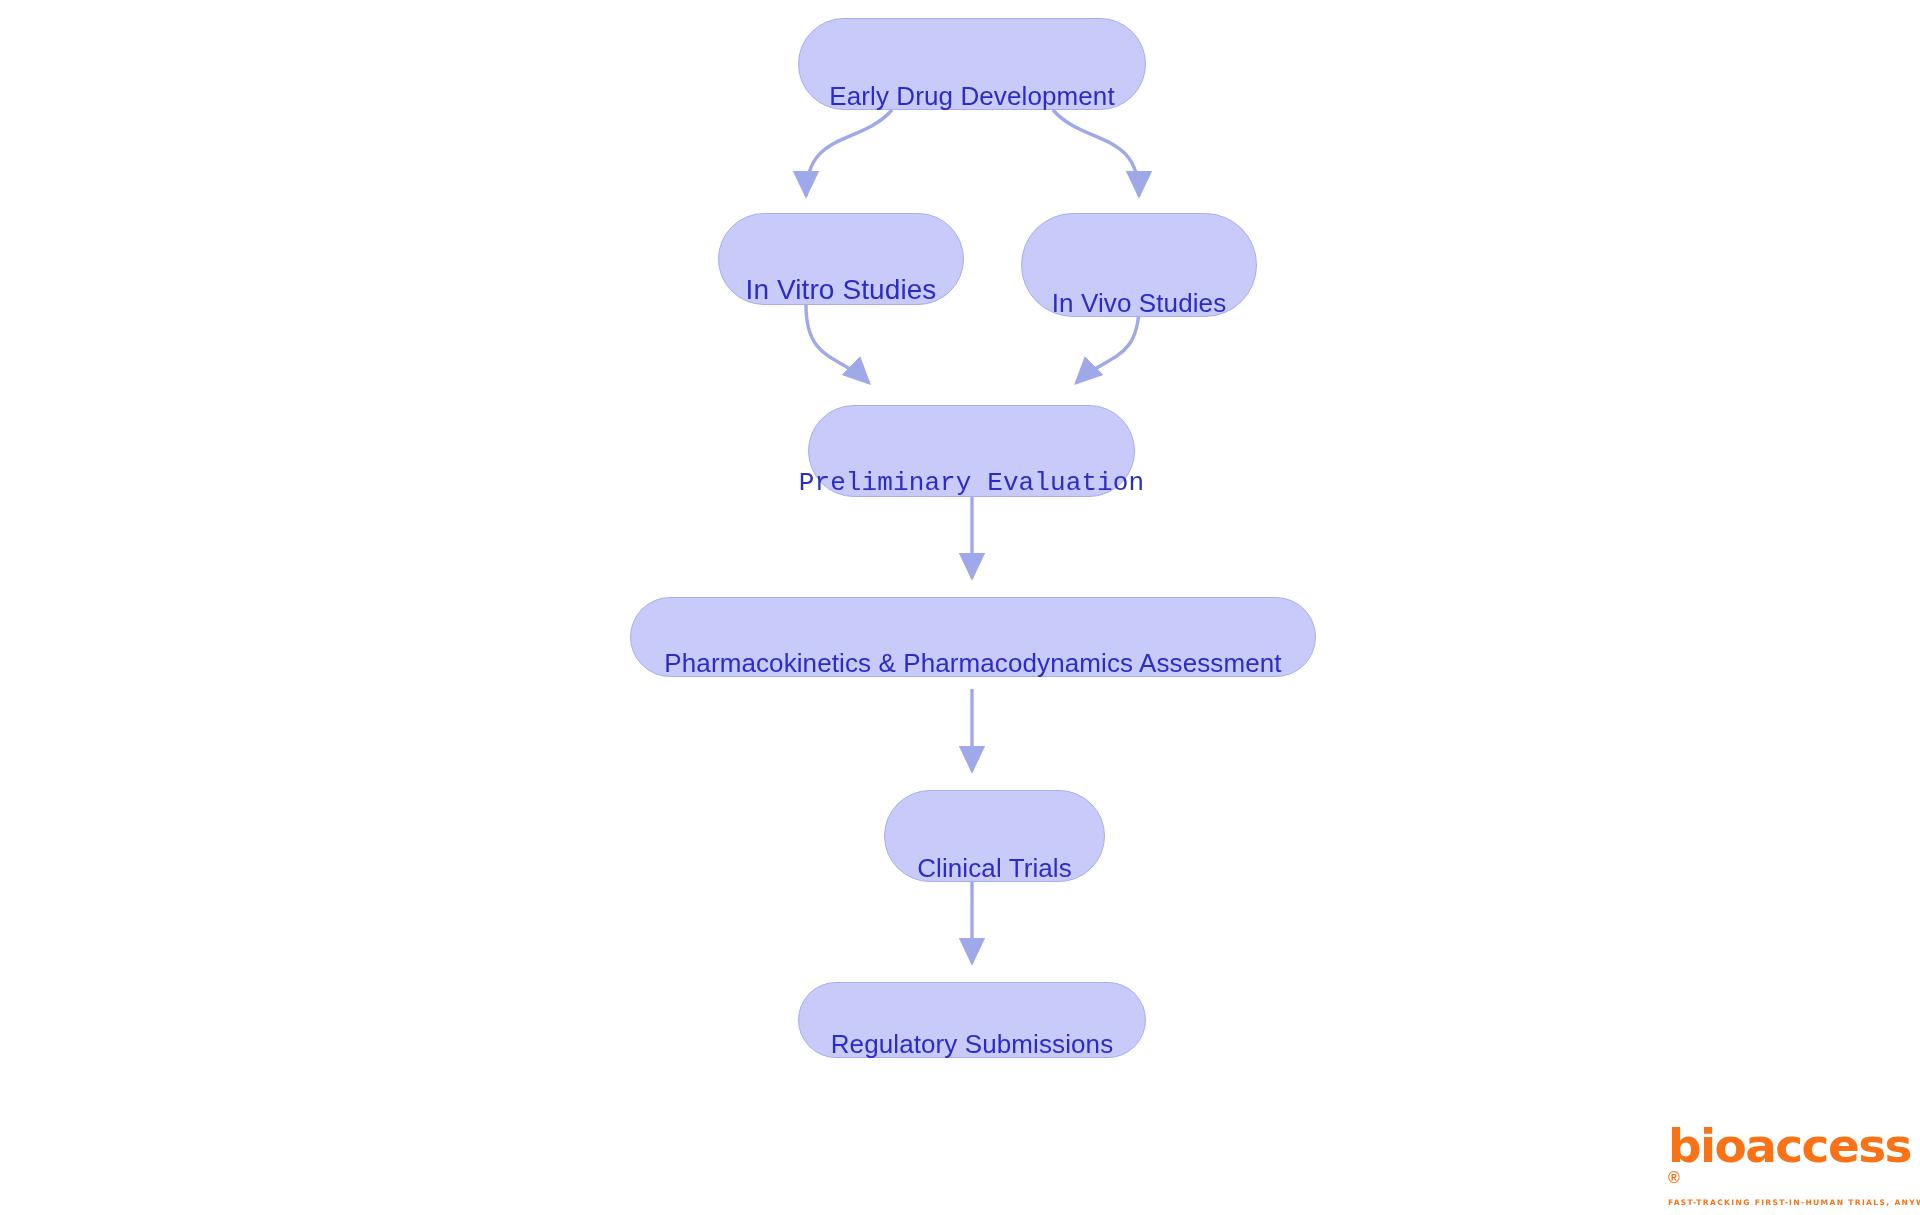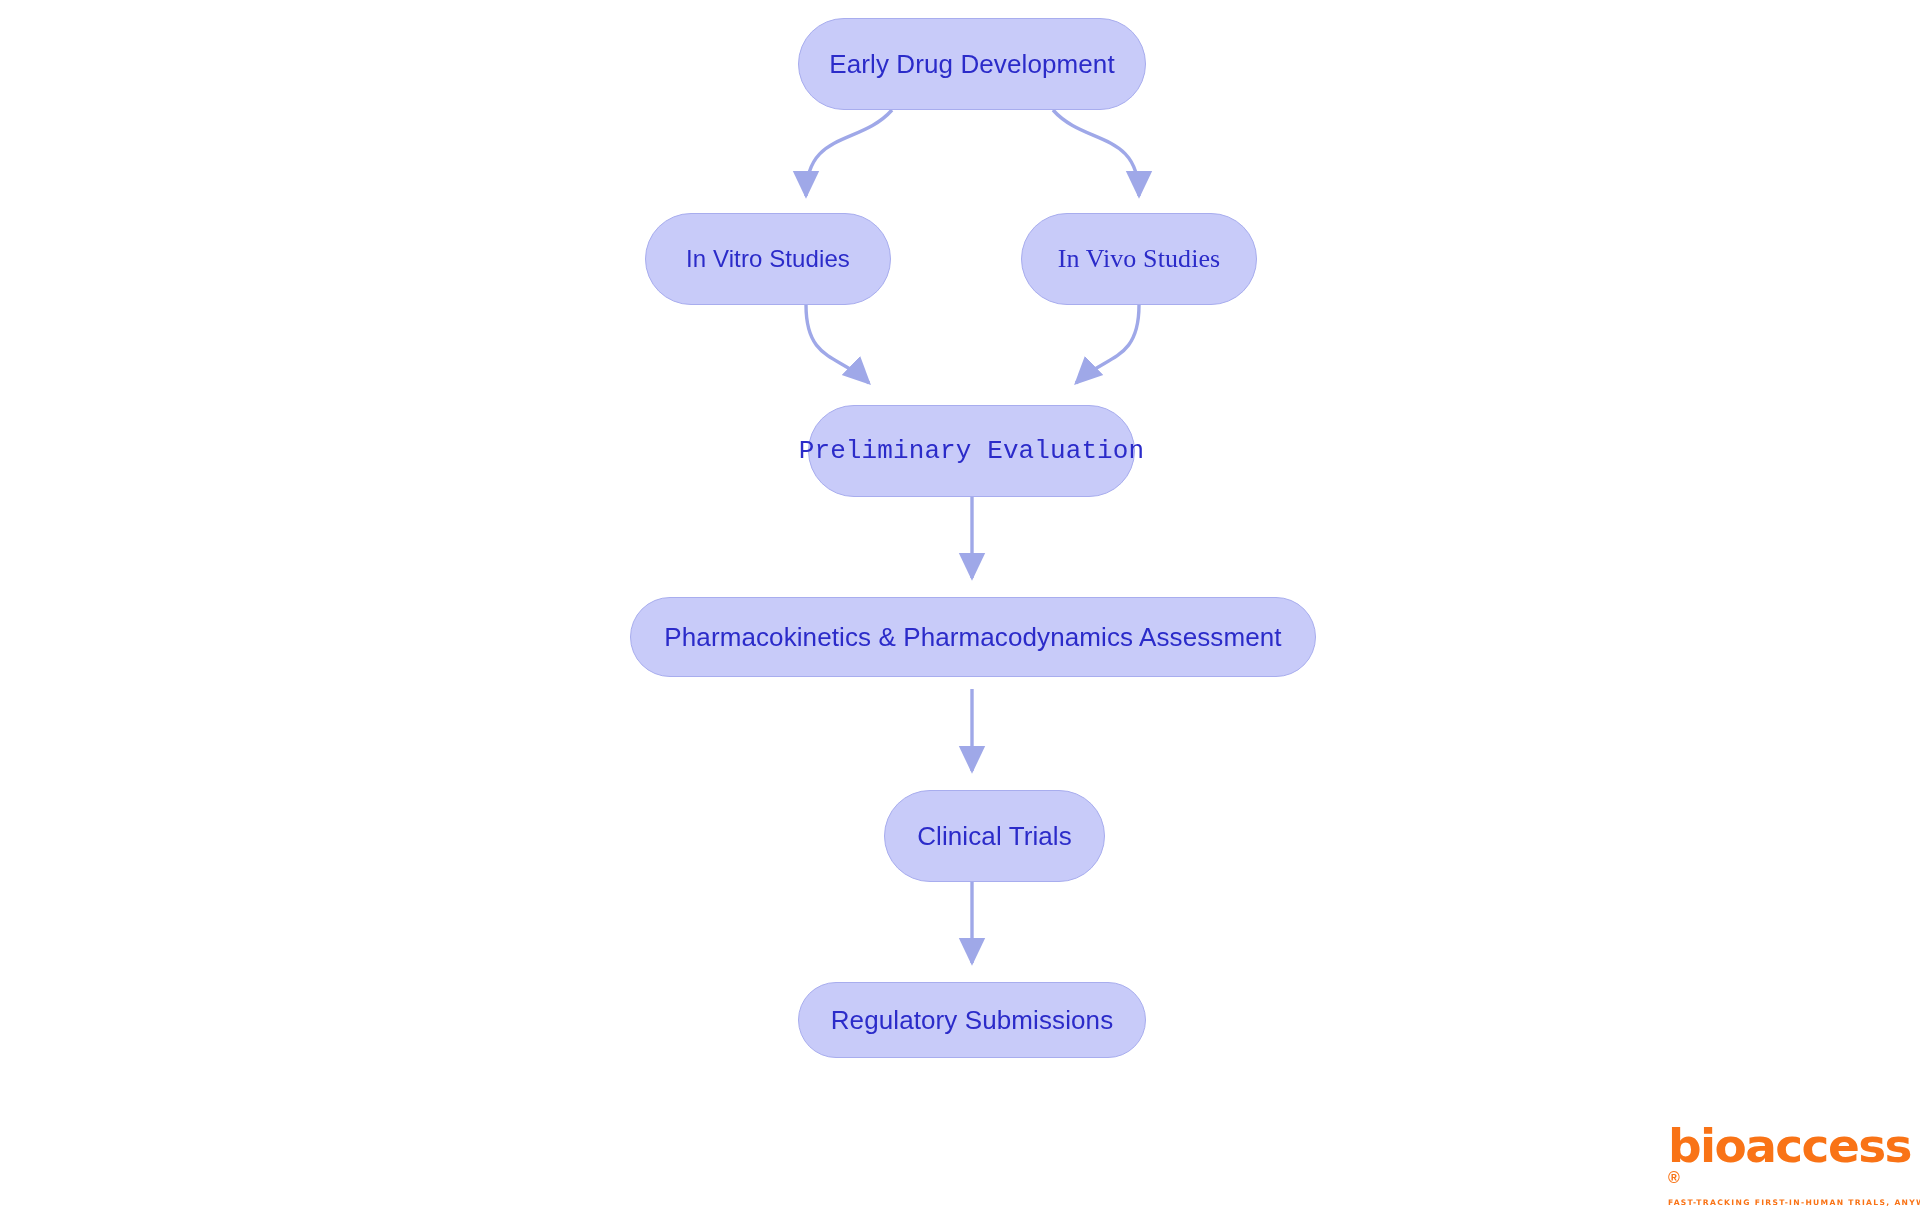--- a/index.html
+++ b/index.html
@@ -24,40 +24,40 @@
     height: 1215px;
   }
 
   .flow-node {
     position: absolute;
     box-sizing: border-box;
     background: #c8cbf9;
     border: 1.5px solid #a8adee;
     color: #2b2bc9;
     display: flex;
-    align-items: center;
+    align-items: flex-end;
     justify-content: center;
     text-align: center;
     letter-spacing: 0.1px;
     white-space: nowrap;
     user-select: none;
   }
 
   
   .flow-node.pill { border-radius: 999px; }
 
   .node-label {
     display: block;
     line-height: 1;
   }
 
   
   #node-early        { left: 798px;  top: 18px;   width: 348px; height: 92px;  font-size: 26px; }
-  #node-invitro      { left: 645px;  top: 213px;  width: 246px; height: 92px;  font-size: 24px; }
-  #node-invivo       { left: 1021px; top: 213px;  width: 236px; height: 92px;  font-size: 26px; font-family: Liberation Serif, serif; }
+  #node-invitro      { left: 718px;  top: 213px;  width: 246px; height: 92px;  font-size: 28px; }
+  #node-invivo       { left: 1021px; top: 213px;  width: 236px; height: 104px;  font-size: 26px; }
   #node-prelim       { left: 808px;  top: 405px;  width: 327px; height: 92px;  font-size: 26px; font-family: Liberation Mono, monospace; }
   #node-pkpd         { left: 630px;  top: 597px;  width: 686px; height: 80px;  font-size: 26px; }
   #node-clinical     { left: 884px;  top: 790px;  width: 221px; height: 92px;  font-size: 26px; }
   #node-regulatory   { left: 798px;  top: 982px;  width: 348px; height: 76px;  font-size: 26px; }
 
   
   #brand-logo {
     position: absolute;
     left: 1668px;
     top: 1122px;

